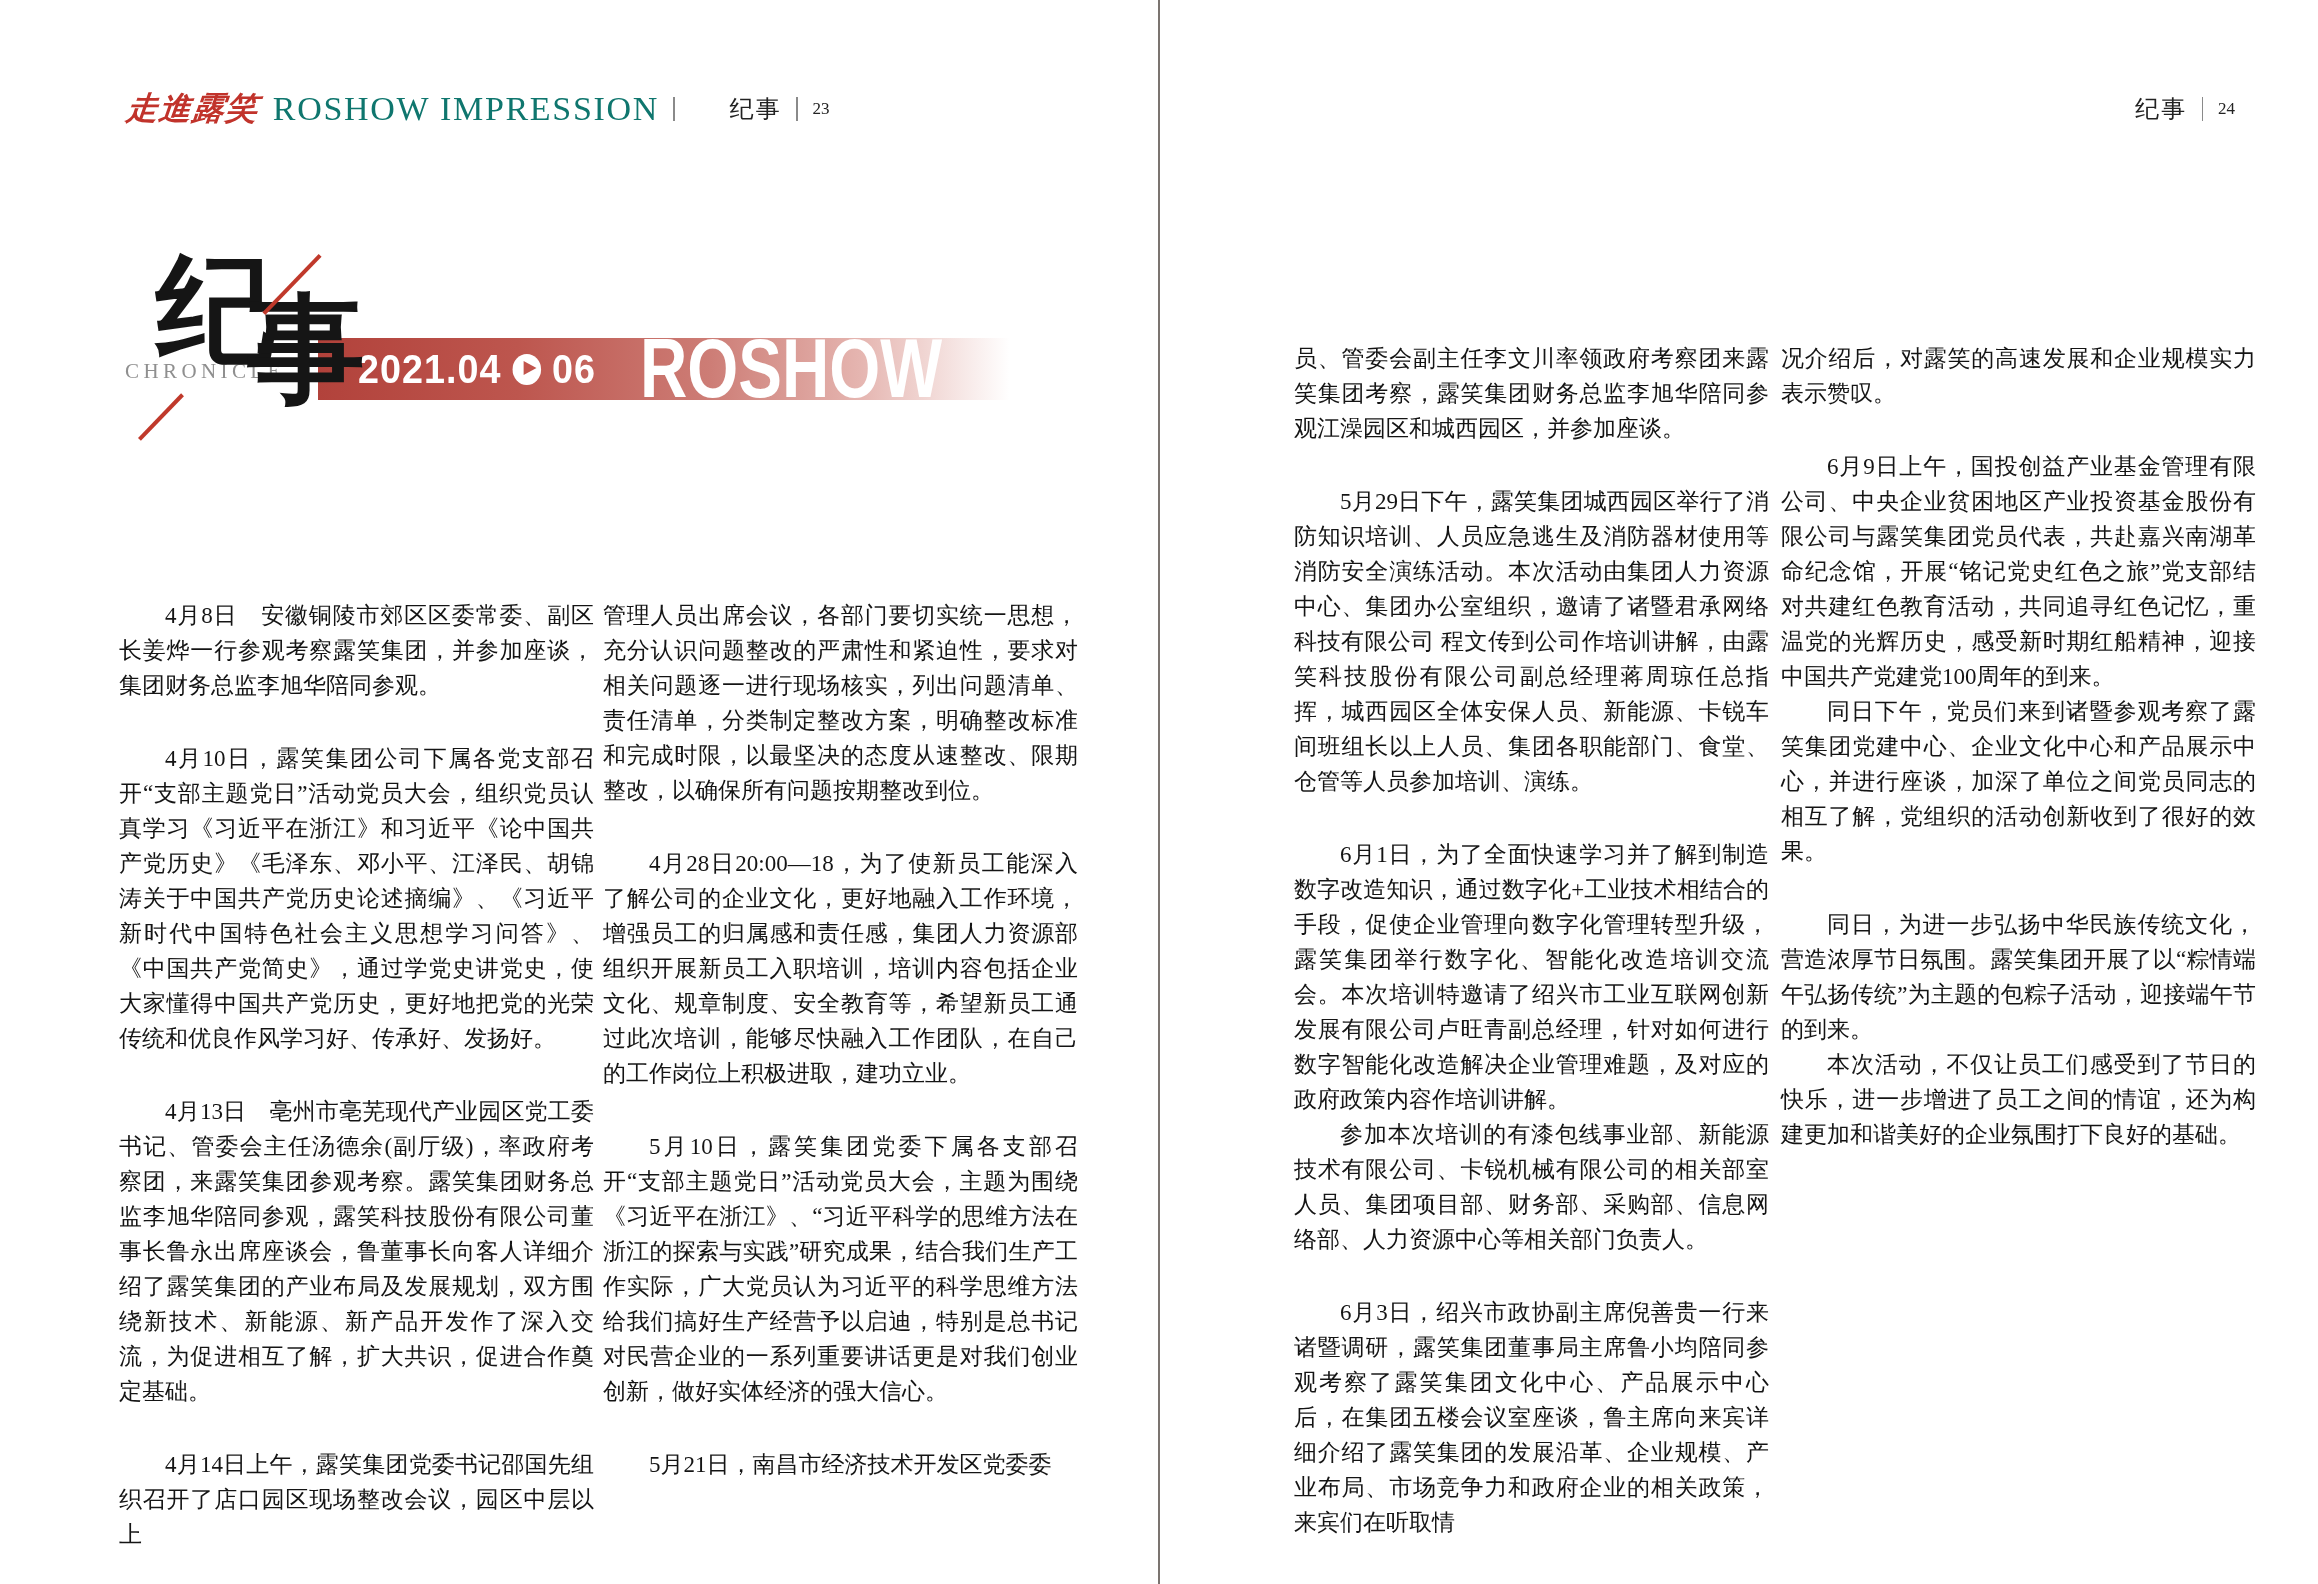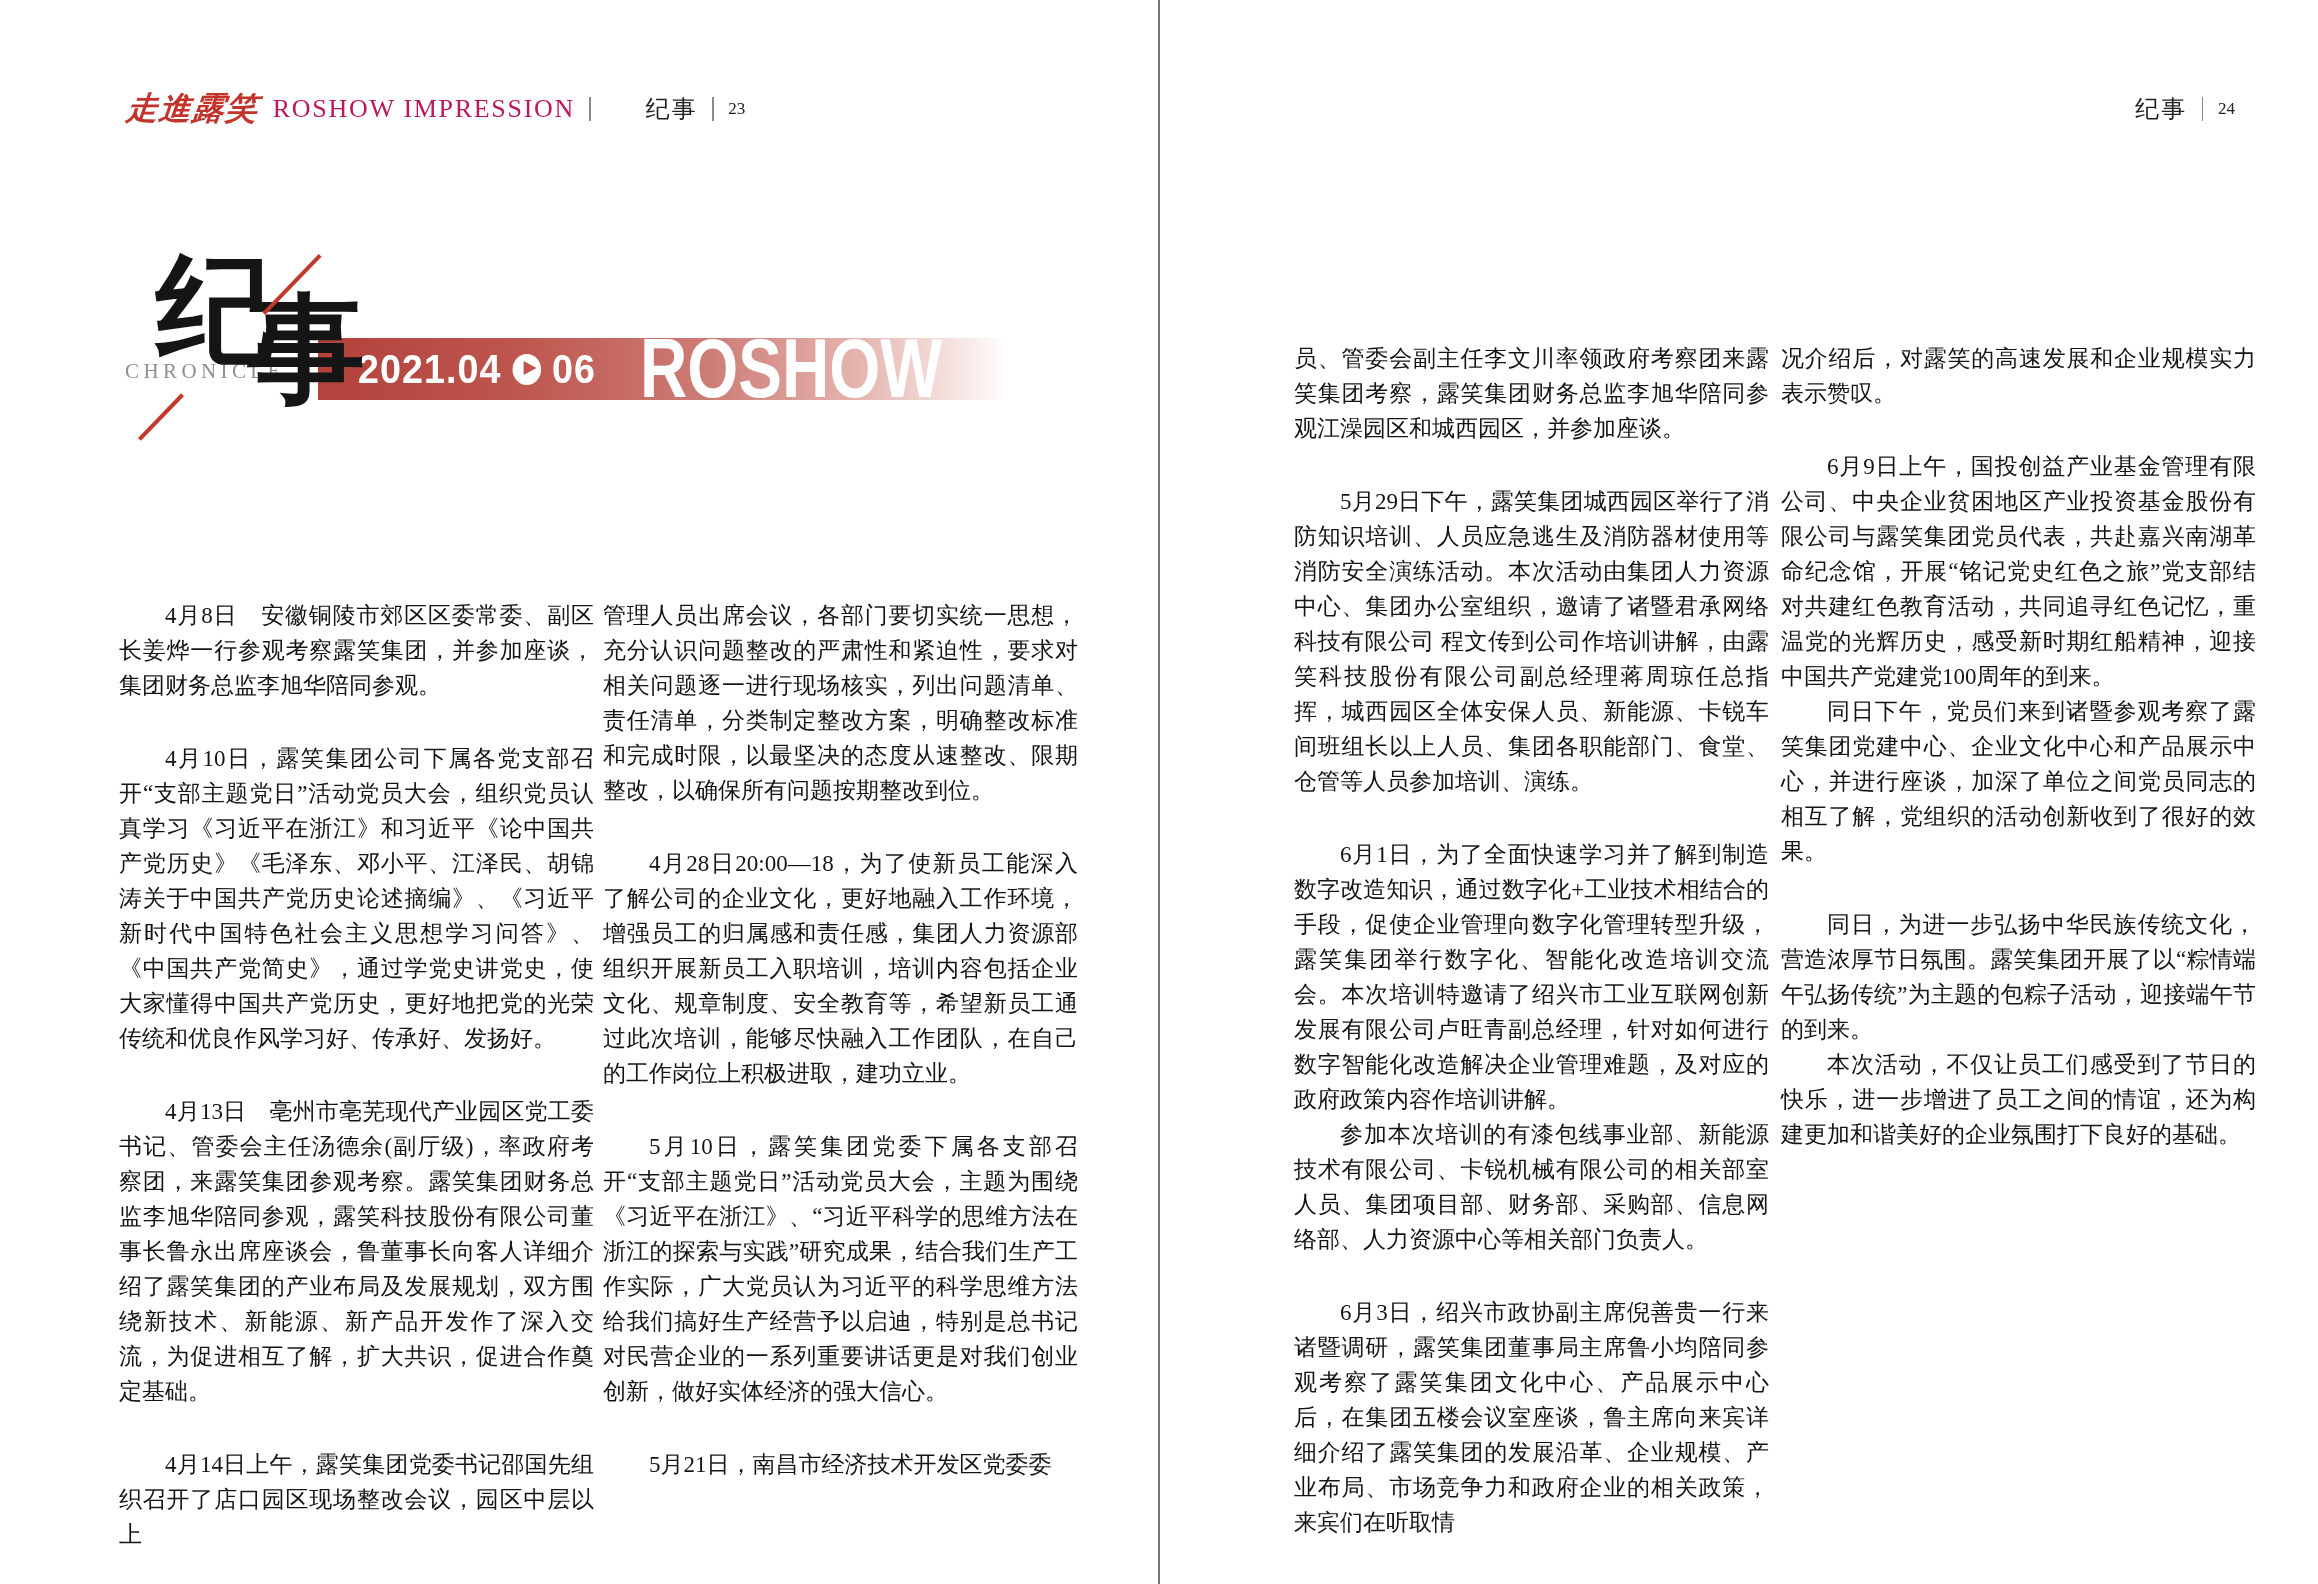--- a/index.html
+++ b/index.html
@@ -9,21 +9,21 @@
     overflow:hidden;
   }
   
   .hdr{position:absolute;display:flex;align-items:center;gap:14.4px;height:41px;}
   .hdr-left{left:126px;top:88px;}
   .hdr-right{left:2095px;top:88px;}
   .logo{
     font-size:32px;color:#c1332b;font-weight:bold;font-style:italic;
     letter-spacing:1.1px;transform:skewX(-6deg);
   }
-  .hdr-title{font-size:26px;letter-spacing:1.7px;color:#be185d;}
+  .hdr-title{font-size:34px;letter-spacing:1.7px;color:#0f766e;}
   .hdr-sep{width:1.7px;height:24px;background:#8a8a8a;}
   .hdr-section{font-size:24px;color:#222;letter-spacing:2.2px;margin-left:40px;}
   .hdr-page{font-size:17px;color:#222;}
   
   .bigchar{position:absolute;font-size:118px;line-height:1;color:#151515;font-weight:bold;z-index:4;}
   .char1{left:156px;top:252px;}
   .char2{left:247px;top:292px;}
   .chronicle{
     position:absolute;left:125px;top:359px;font-size:21px;color:#8f8f8f;
     letter-spacing:4.4px;z-index:1;

